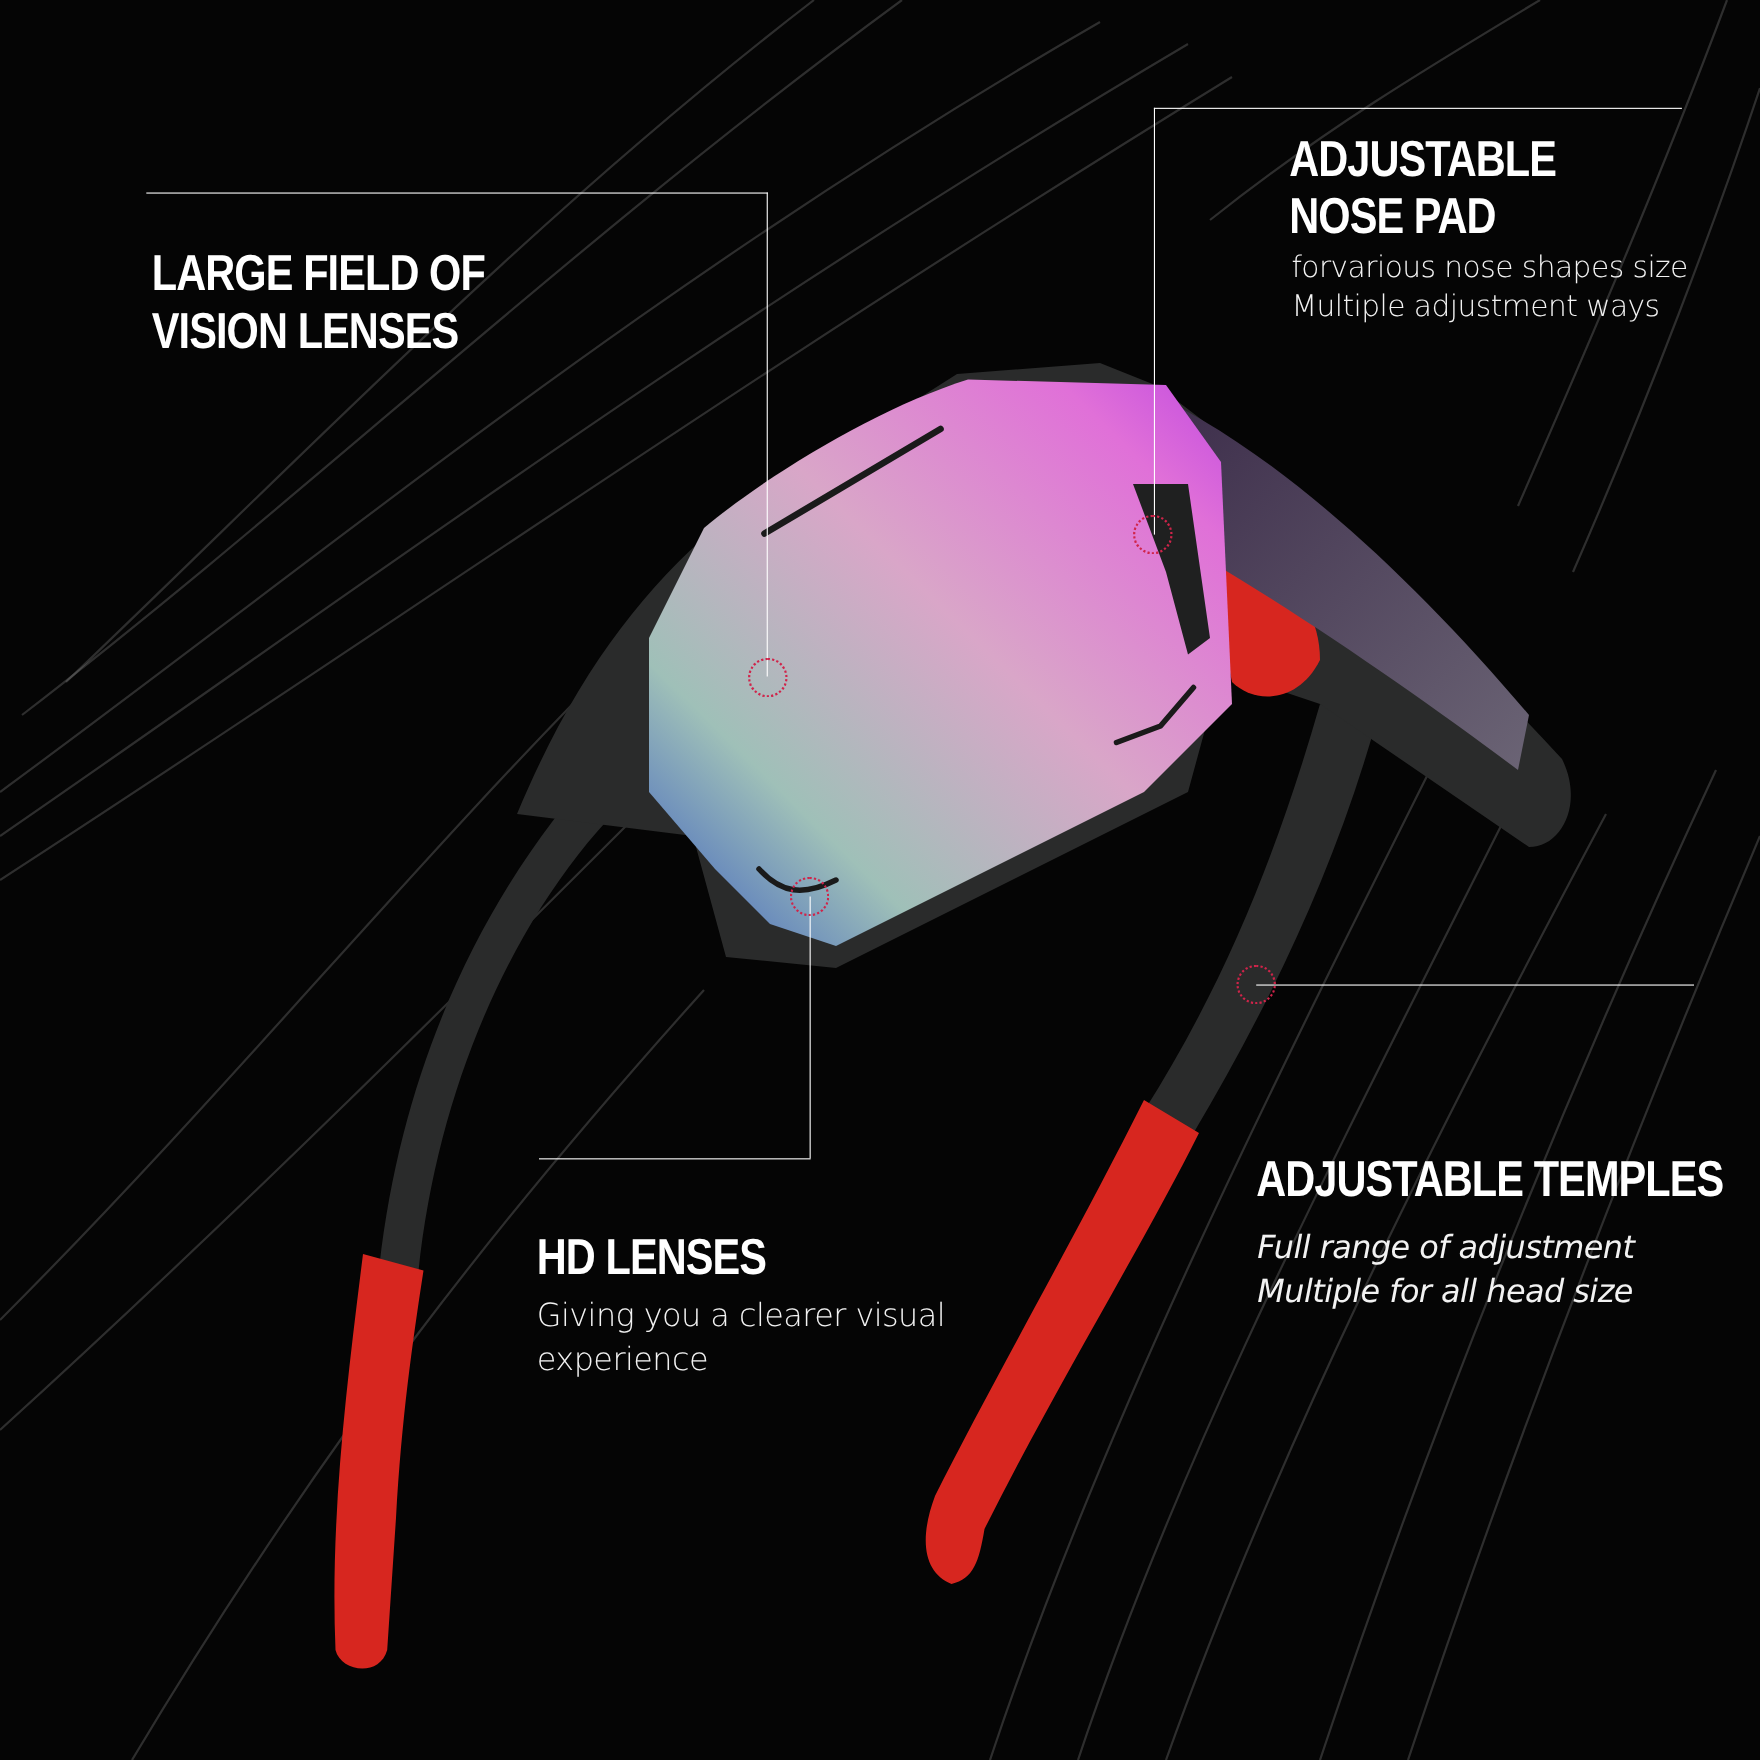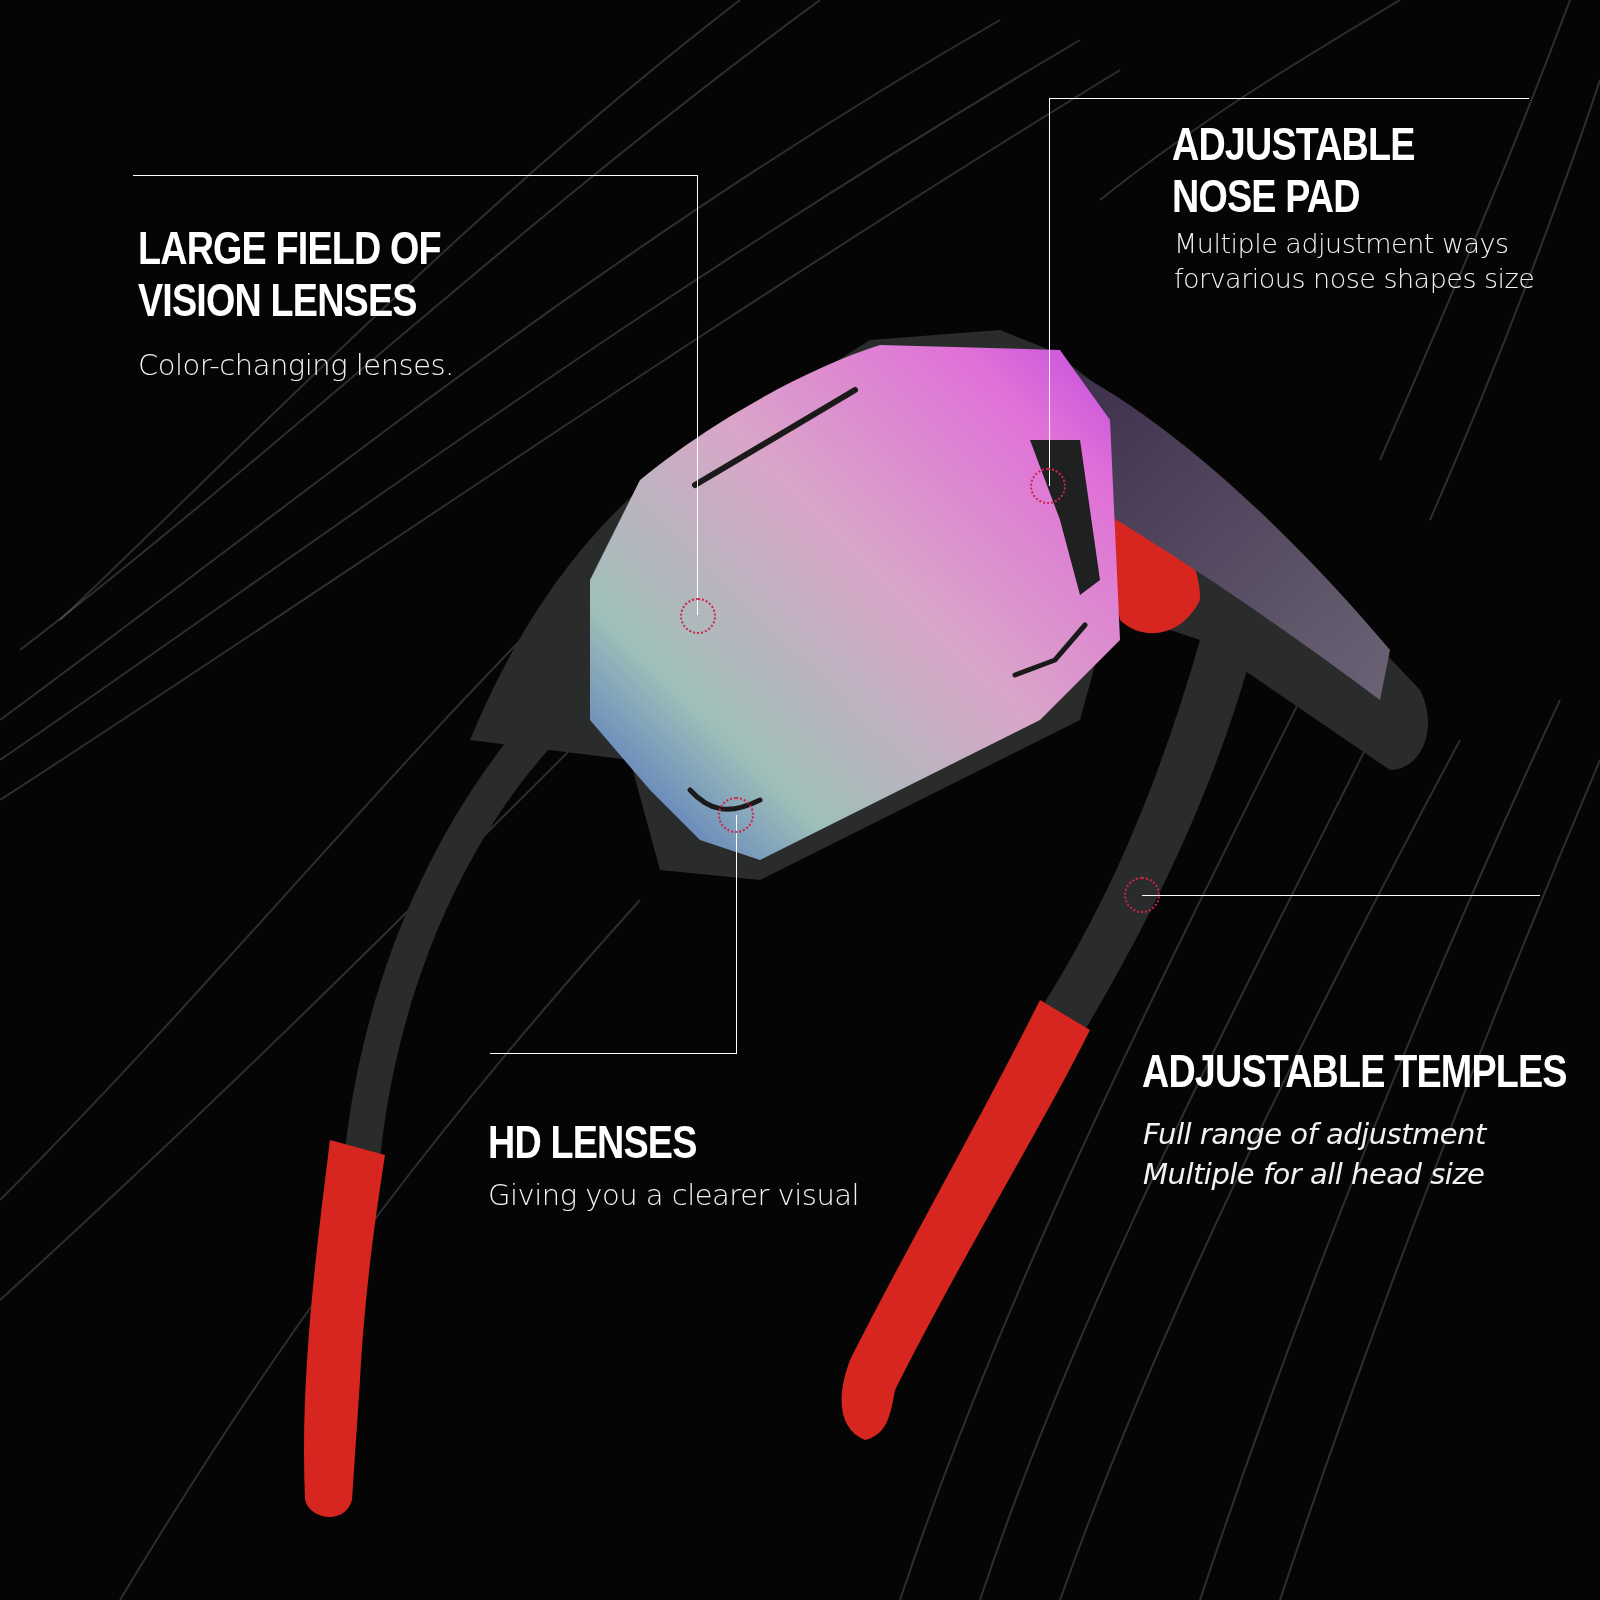--- a/index.html
+++ b/index.html
@@ -94,41 +94,41 @@
 
   <div class="hline" style="left:1142px;top:895px;width:398px;"></div>
   <div class="marker" style="left:1124px;top:877px;"></div>
 
   <div>
     <div class="heading" style="left:138px;top:222px;">
       <div>LARGE FIELD OF</div>
       <div>VISION LENSES</div>
     </div>
     <div class="desc" style="left:138px;top:345px;">
-      <div>Color-changing lenses.</div>
     </div>
   </div>
 
   <div>
     <div class="heading" style="left:1172px;top:118px;">
       <div>ADJUSTABLE</div>
       <div>NOSE PAD</div>
     </div>
     <div class="desc" style="left:1174px;top:226px;font-size:27px;line-height:35px;">
+      <div>forvarious nose shapes size</div>
       <div>Multiple adjustment ways</div>
-      <div>forvarious nose shapes size</div>
     </div>
   </div>
 
   <div>
     <div class="heading" style="left:488px;top:1116px;">
       <div>HD LENSES</div>
     </div>
     <div class="desc" style="left:488px;top:1175px;">
       <div>Giving you a clearer visual</div>
+      <div>experience</div>
     </div>
   </div>
 
   <div>
     <div class="heading" style="left:1142px;top:1045px;">
       <div>ADJUSTABLE TEMPLES</div>
     </div>
     <div class="desc" style="left:1143px;top:1114px;font-style:italic;">
       <div>Full range of adjustment</div>
       <div>Multiple for all head size</div>

